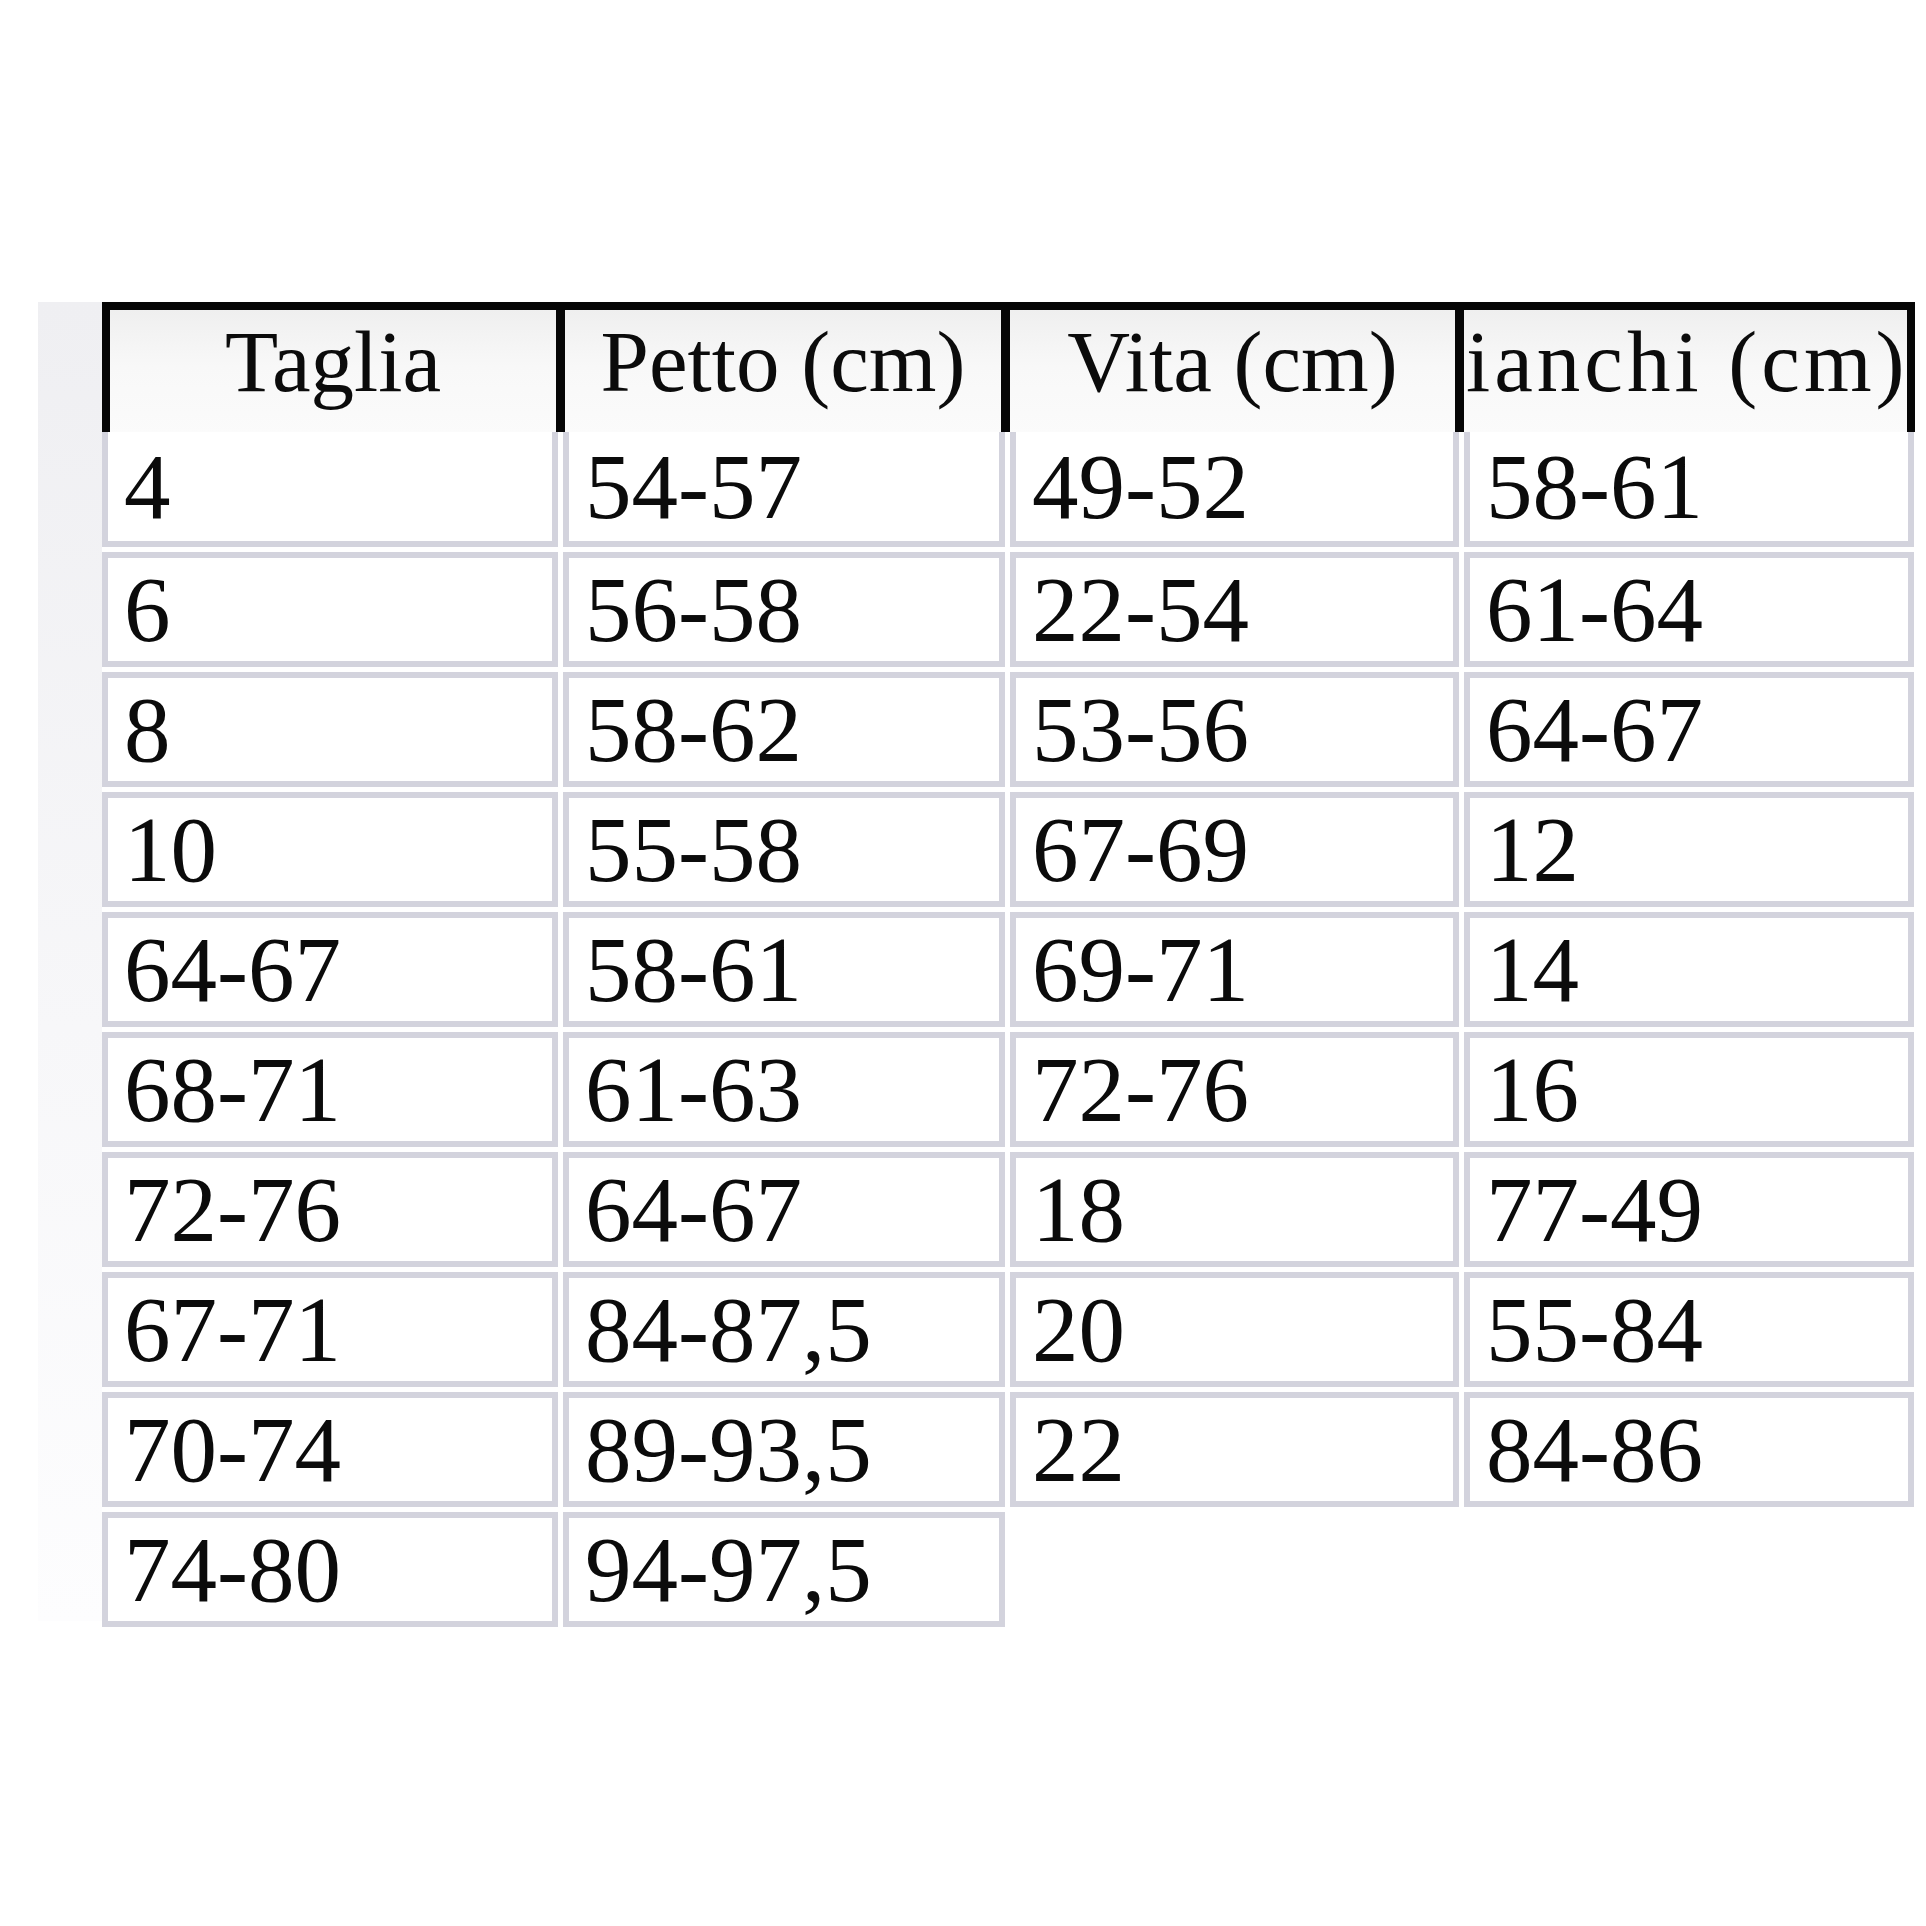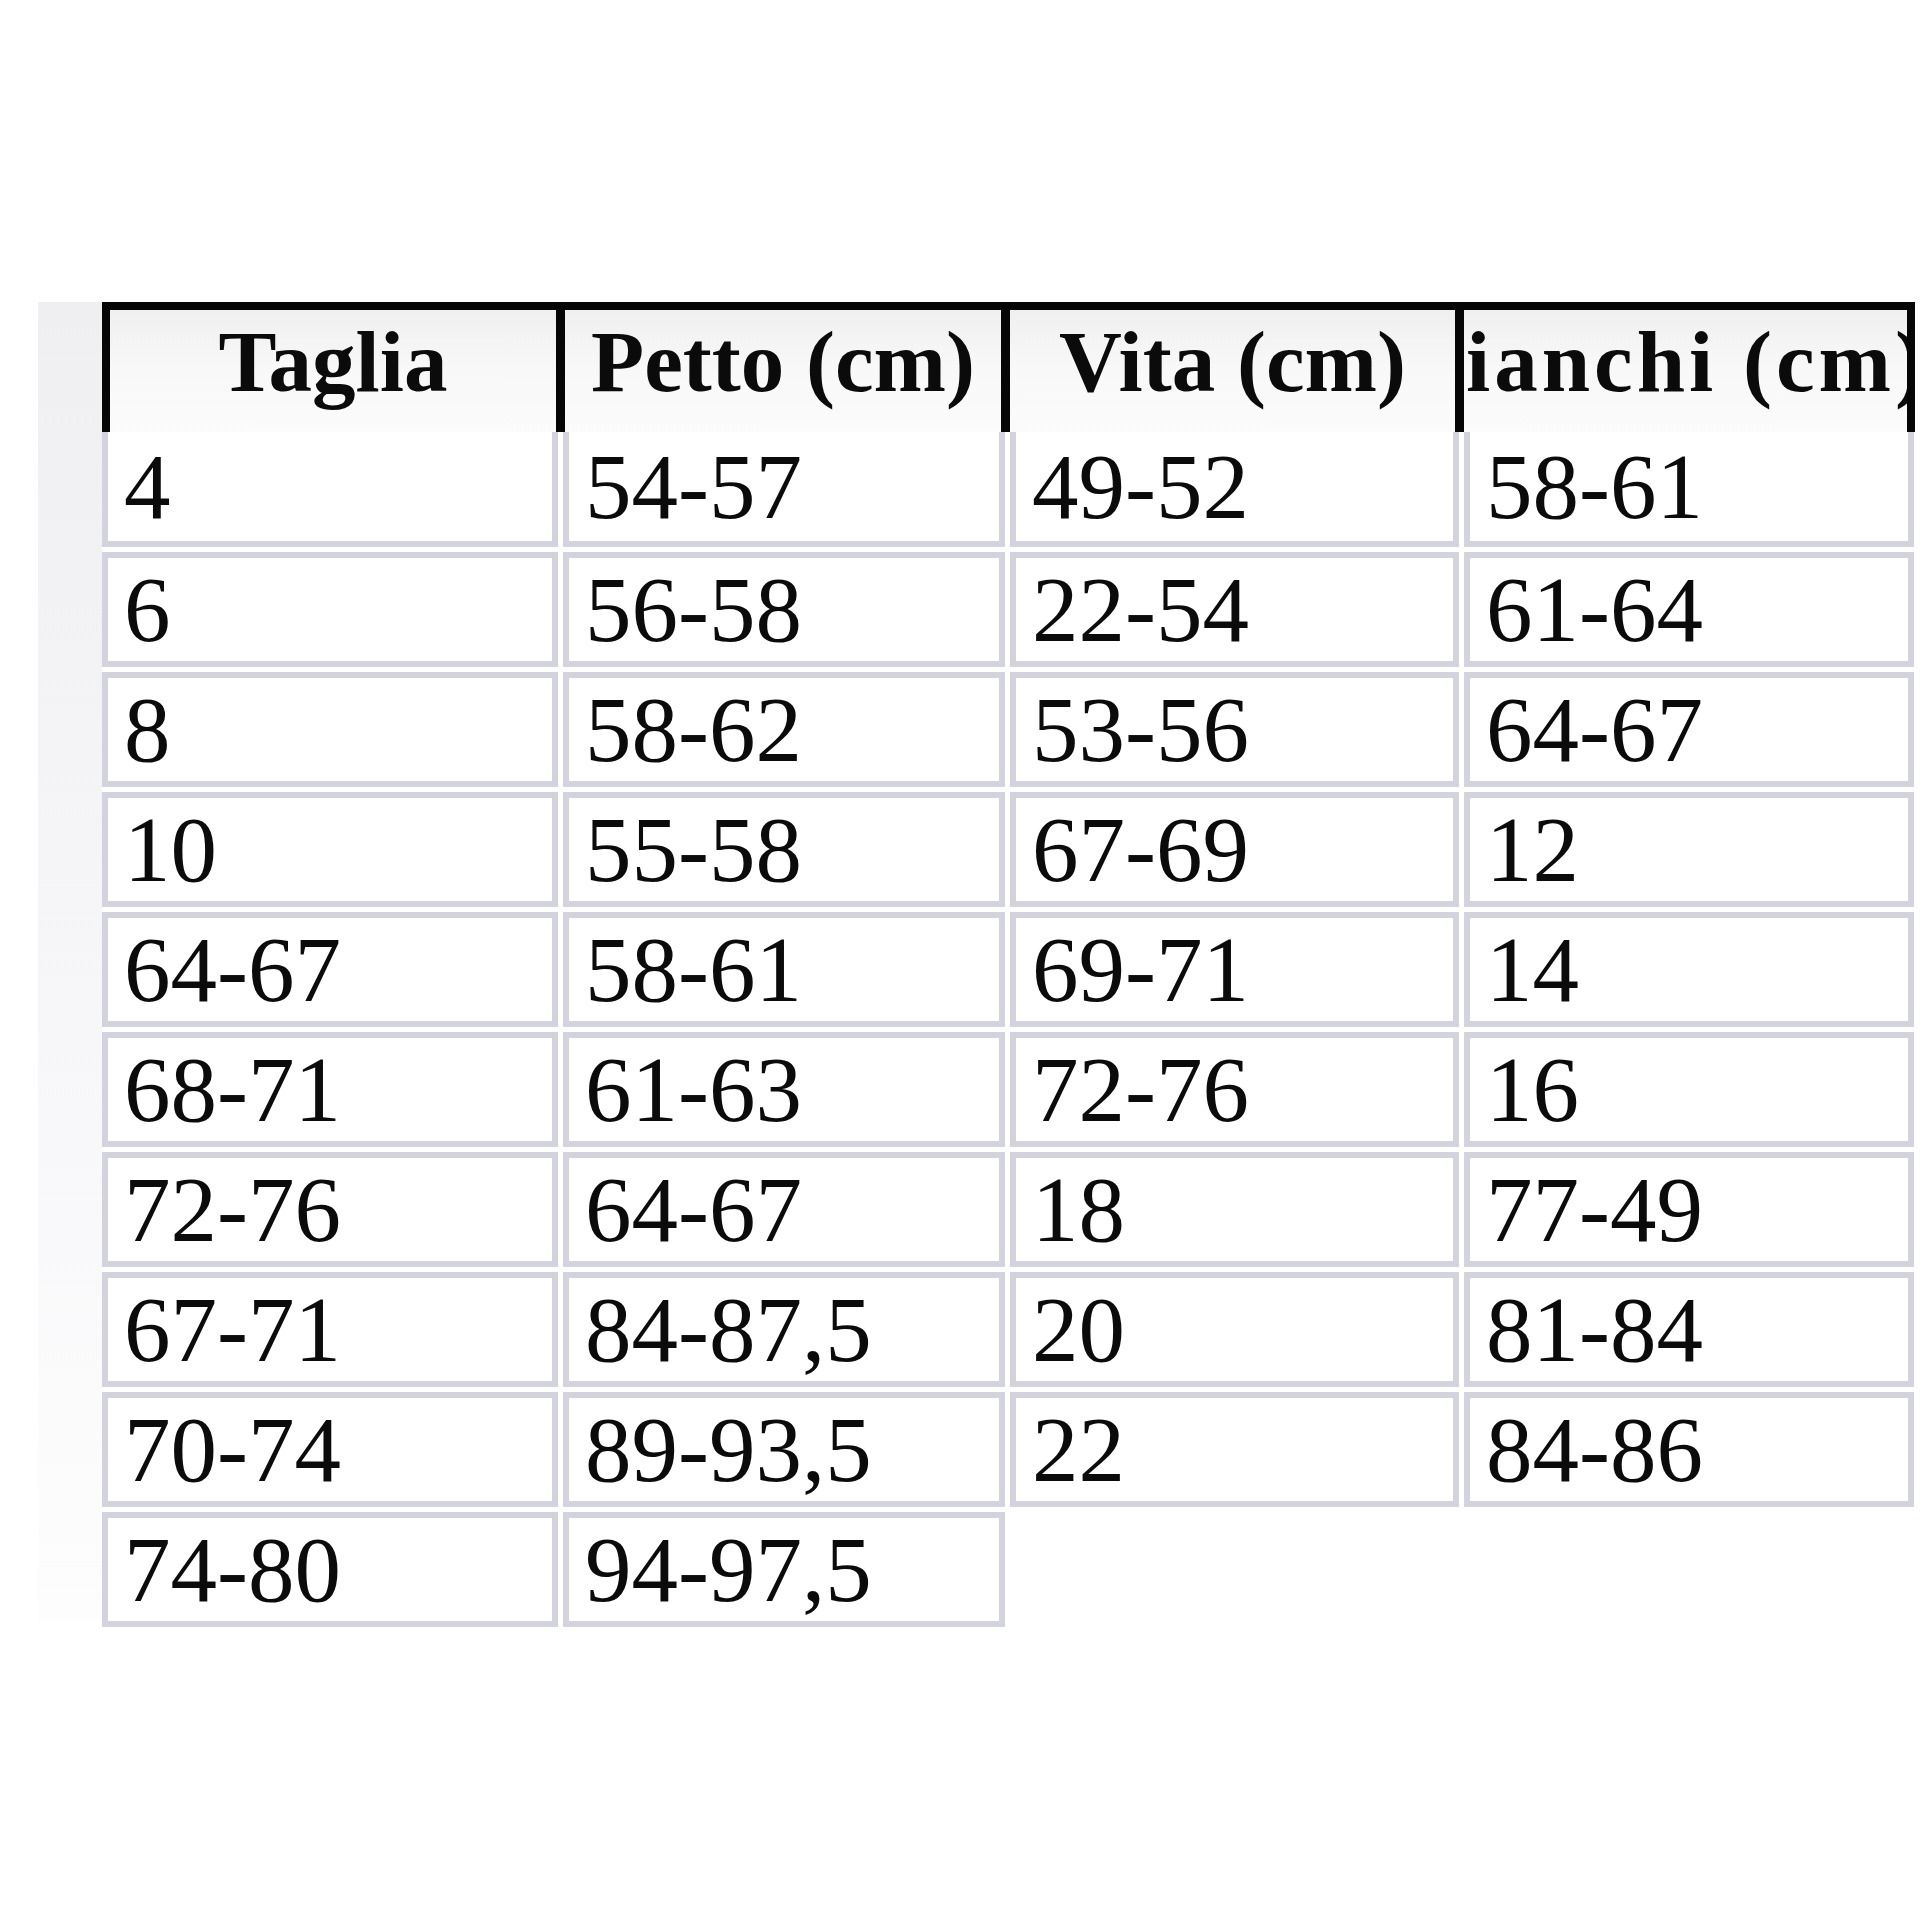--- a/index.html
+++ b/index.html
@@ -33,21 +33,21 @@
     box-sizing: border-box;
     width: 1813px;
     border: 8px solid #060606;
     border-bottom-width: 14px;
     background: linear-gradient(180deg, #efefef 0%, #f8f8f8 45%, #fbfbfb 100%);
   }
   .th {
     box-sizing: border-box;
     height: 126px;
     line-height: 103px;
-    font-weight: bold;
+    font-weight: normal;
     font-size: 87px;
     text-align: center;
     white-space: nowrap;
     overflow: hidden;
   }
   .th-divider { border-right: 9px solid #060606; }
   .th-c1 { width: 455px; }
   .th-c2 { width: 445px; }
   .th-c3 { width: 454px; }
   .th-c4 { width: 443px; text-align: left; padding-left: 2px; letter-spacing: 4px; }
@@ -116,21 +116,21 @@
         <div class="td">61-63</div>
         <div class="td">72-76</div>
         <div class="td">16</div>
         <div class="td">72-76</div>
         <div class="td">64-67</div>
         <div class="td">18</div>
         <div class="td">77-49</div>
         <div class="td">67-71</div>
         <div class="td">84-87,5</div>
         <div class="td">20</div>
-        <div class="td">81-84</div>
+        <div class="td">55-84</div>
         <div class="td">70-74</div>
         <div class="td">89-93,5</div>
         <div class="td">22</div>
         <div class="td">84-86</div>
         <div class="td">74-80</div>
         <div class="td">94-97,5</div>
       </div>
 
   </div>
 </div>

